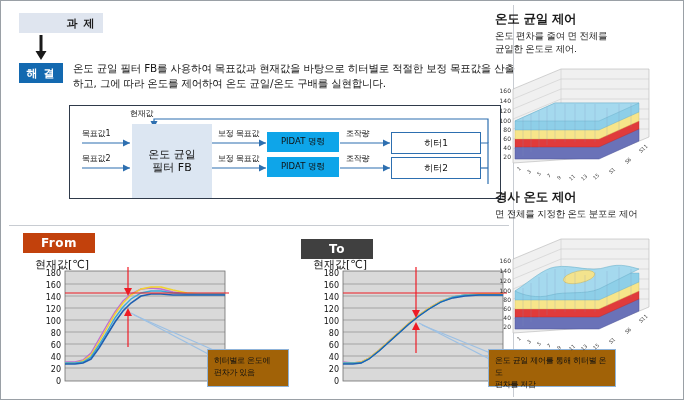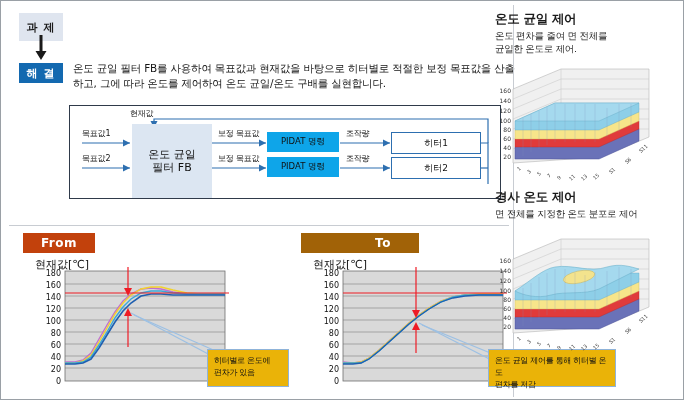--- a/index.html
+++ b/index.html
@@ -7,23 +7,23 @@
     width:684px;height:400px;
     background:#ffffff;
     font-family:"DejaVu Sans","Liberation Sans",sans-serif;
     overflow:hidden;
     position:relative;
   }
   #root{position:relative;width:684px;height:400px;box-sizing:border-box;border:1px solid #9aa0a6;}
 
   
   .badge-task{
-    position:absolute;left:18px;top:12px;width:44px;height:28px;
+    position:absolute;left:18px;top:12px;width:44px;height:20px;
     background:#dfe5ef;color:#1a1a1a;font-size:11px;font-weight:bold;
-    display:flex;align-items:center;justify-content:center;letter-spacing:1px;
+    display:flex;align-items:center;justify-content:center;letter-spacing:1px;padding-left:40px;
   }
   .badge-sol{
     position:absolute;left:18px;top:62px;width:44px;height:20px;
     background:#1369b0;color:#ffffff;font-size:11px;font-weight:bold;
     display:flex;align-items:center;justify-content:center;letter-spacing:1px;
   }
   .arrow-down{
     position:absolute;left:33px;top:34px;width:14px;height:26px;
   }
 
@@ -59,27 +59,27 @@
     position:absolute;background:#0ea5e9;color:#111;font-size:8.5px;
     display:flex;align-items:center;justify-content:center;
   }
 
   
   .sec-badge{
     position:absolute;width:72px;height:20px;color:#fff;font-size:12px;font-weight:bold;
     display:flex;align-items:center;justify-content:center;letter-spacing:0.5px;
   }
   .badge-from{background:#c2410c;left:22px;top:232px;}
-  .badge-to{background:#a16207;left:300px;top:232px;padding-left:46px;}
+  .badge-to{background:#404040;left:300px;top:238px;}
 
   .ylabel{position:absolute;font-size:11px;color:#111;white-space:nowrap;}
 
   
   .callout{
-    position:absolute;background:#eab308;border:1px solid #8fb3d9;
+    position:absolute;background:#a16207;border:1px solid #8fb3d9;
     font-size:8px;color:#111;line-height:12px;padding:5px 6px;
     box-sizing:border-box;letter-spacing:-0.3px;
   }
   .divider{position:absolute;left:8px;top:224px;width:500px;height:1px;background:#c8ccd2;}
   .vdivider{position:absolute;left:512px;top:4px;width:1px;height:392px;background:#c8ccd2;}
 </style>
 </head>
 <body>
 
 <div id="root">

